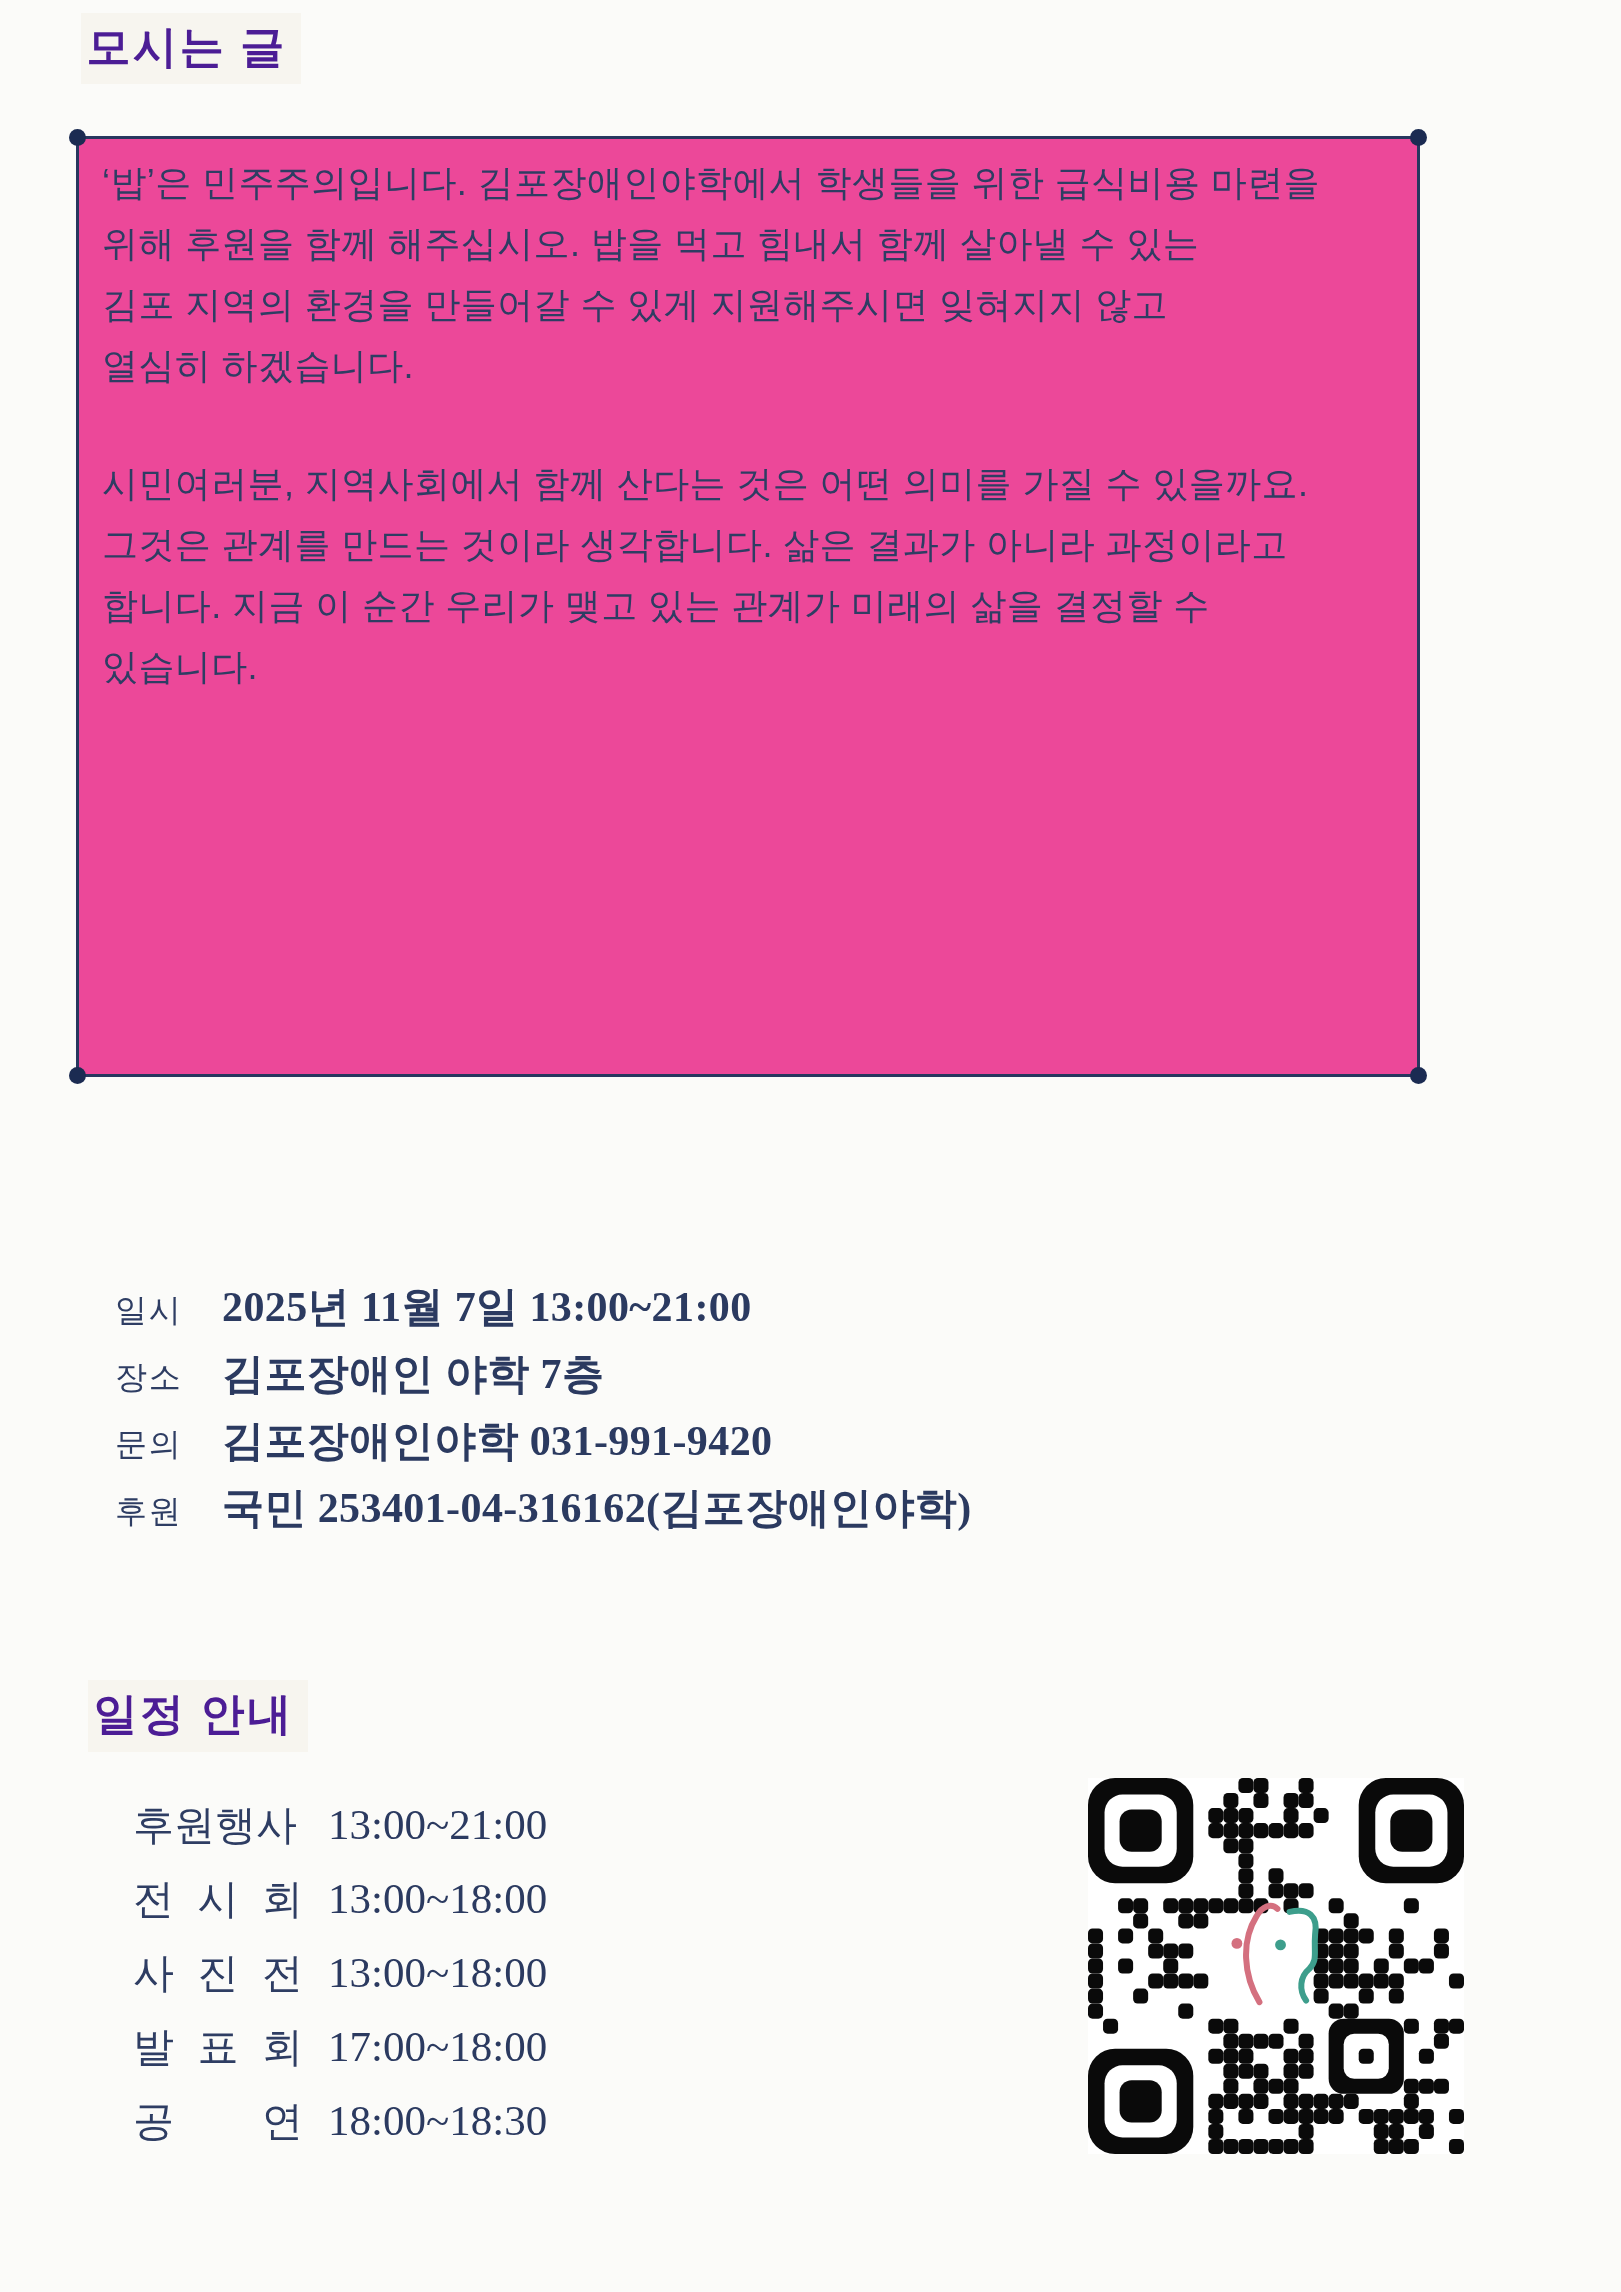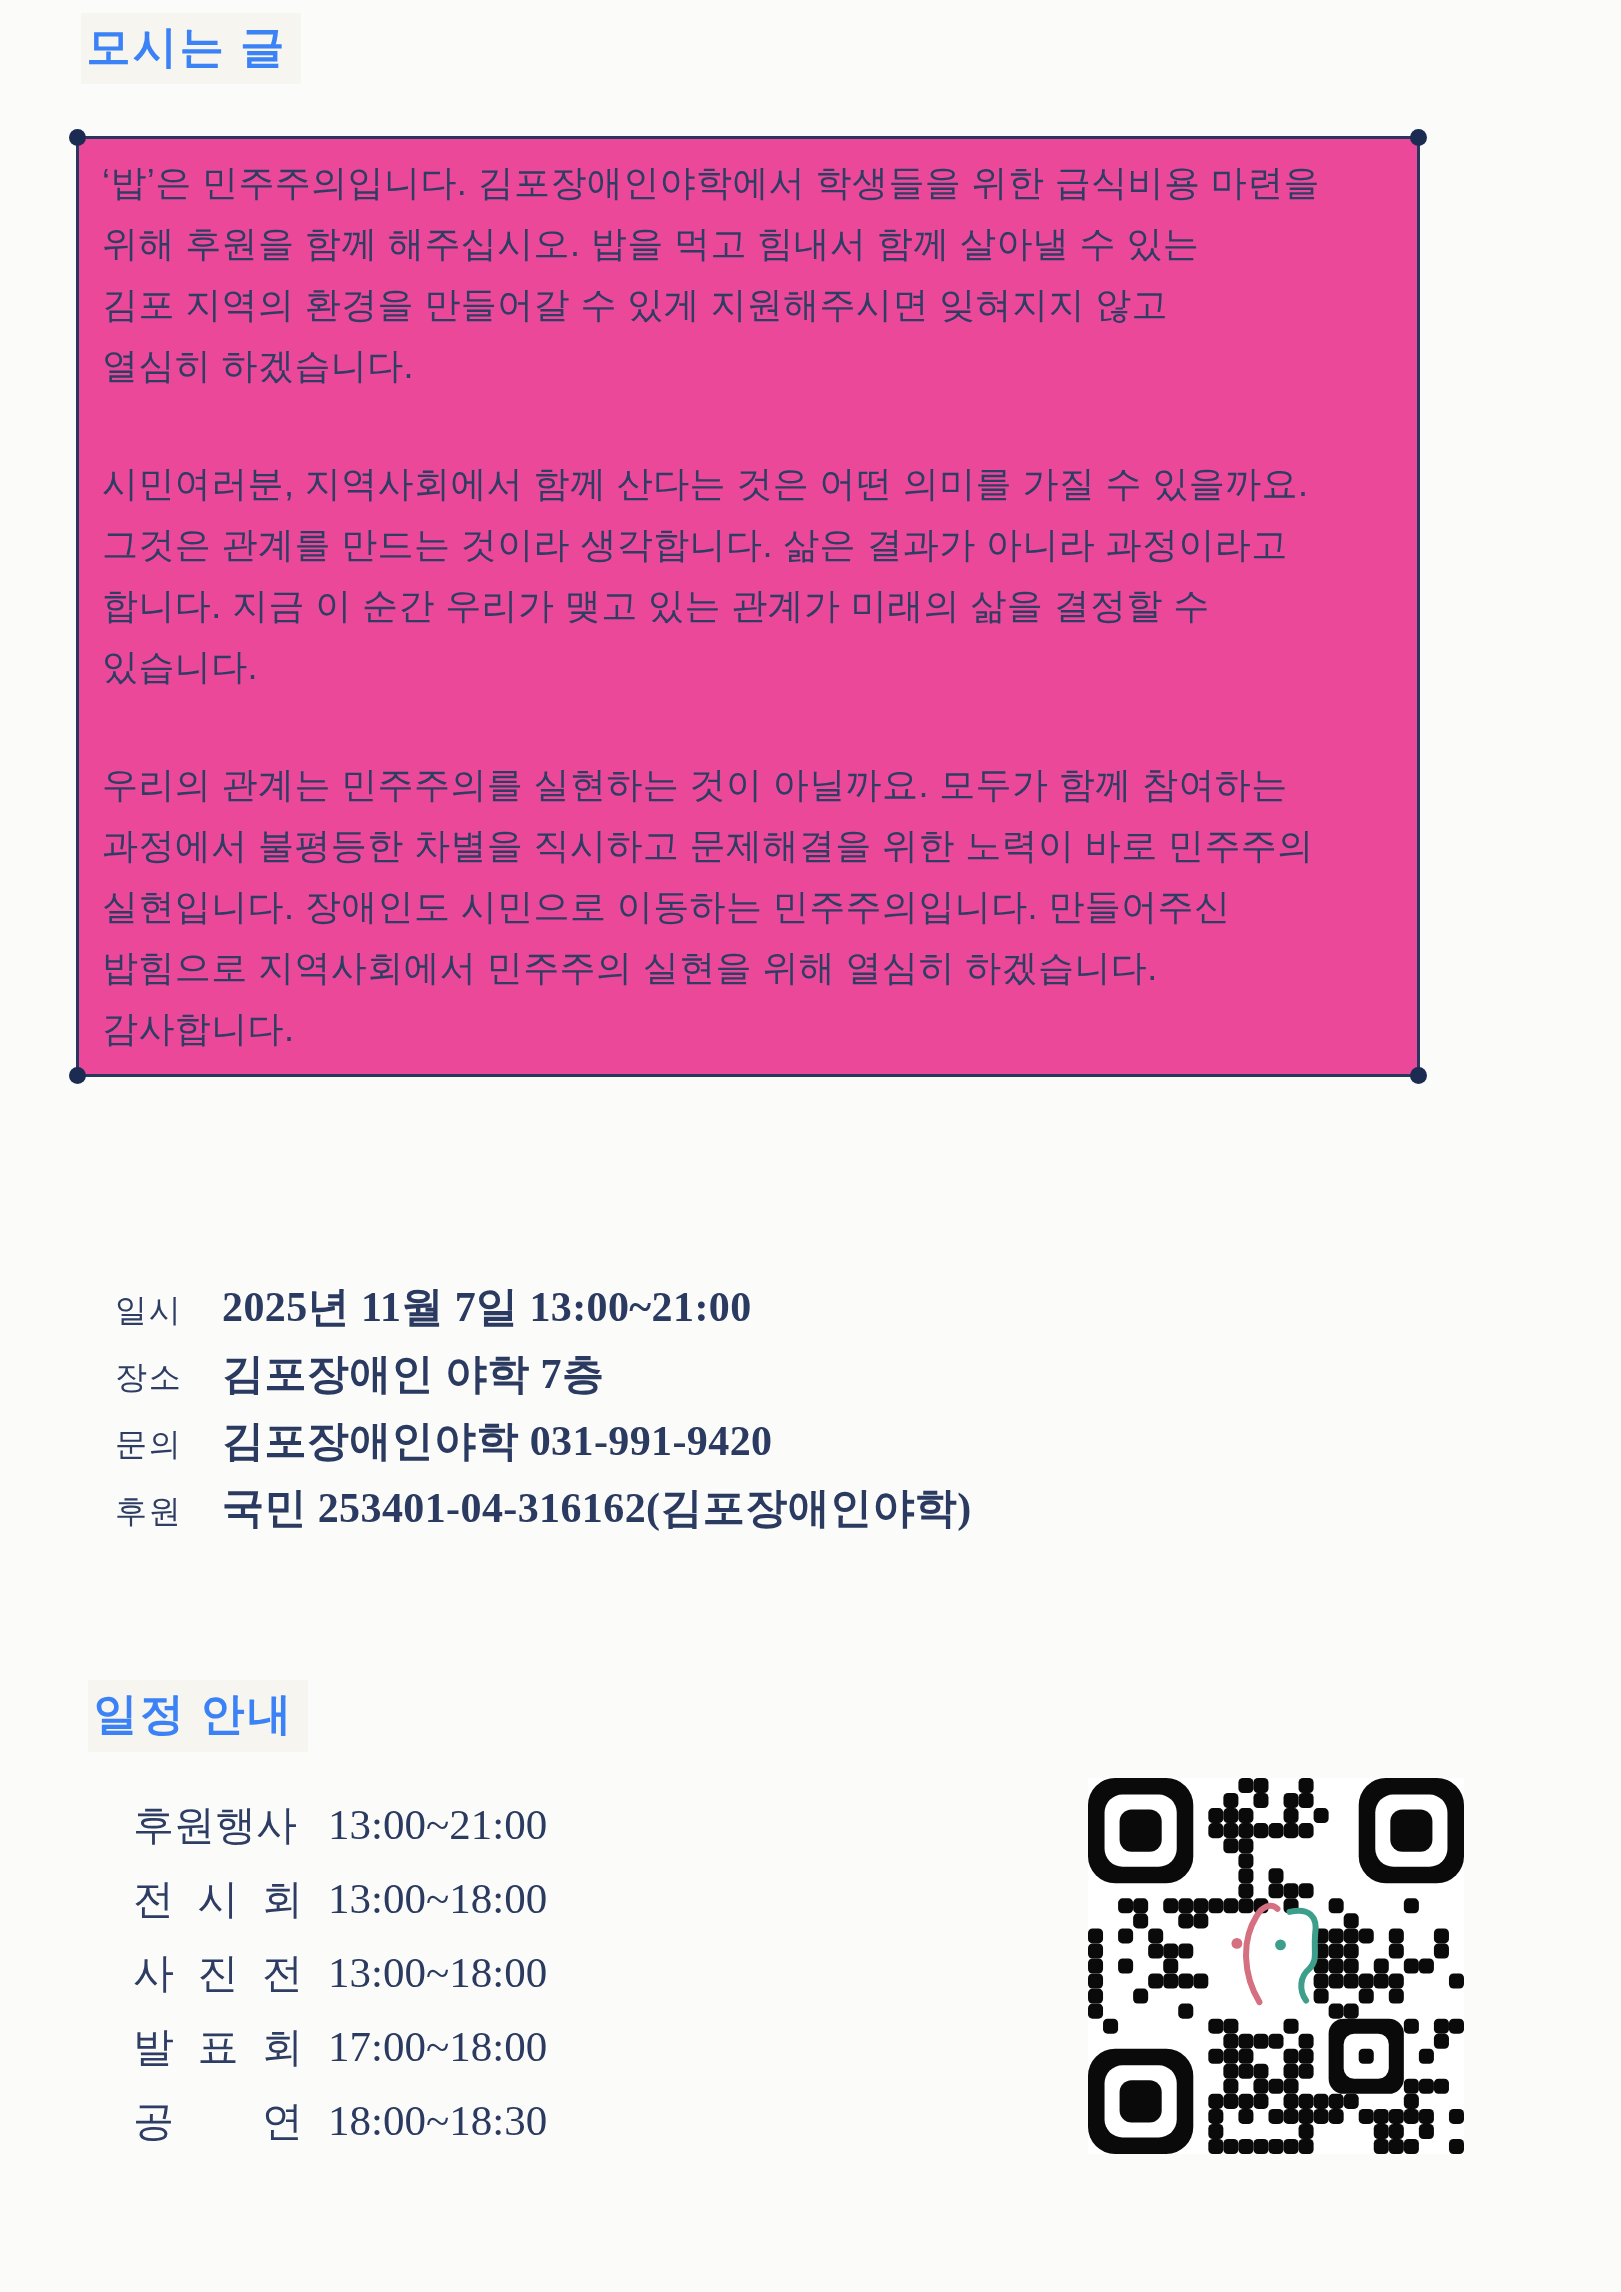--- a/index.html
+++ b/index.html
@@ -13,21 +13,21 @@
   }
   .page{position:absolute;inset:0;}
 
   
   .gold-heading{
     position:absolute;
     font-family:"Liberation Serif","DejaVu Serif",serif;
     font-weight:600;
     font-size:44px;
     letter-spacing:2.7px;
-    color:#3b82f6;
+    color:#4c1d95;
     background:rgba(244,240,231,0.55);
     padding:5.4px 14.3px 7.2px 5.4px;
     white-space:nowrap;
   }
   #invitation-title{left:81px;top:12.5px;}
   #event-title{left:88px;top:1170px;}
   #schedule-title{left:88px;top:1680px;}
 
   
   .letter-box{
@@ -111,25 +111,20 @@
     <span class="corner-dot dot-br"></span>
     <div class="letter-text">
       <p>‘밥’은 민주주의입니다. 김포장애인야학에서 학생들을 위한 급식비용 마련을
 위해 후원을 함께 해주십시오. 밥을 먹고 힘내서 함께 살아낼 수 있는
 김포 지역의 환경을 만들어갈 수 있게 지원해주시면 잊혀지지 않고
 열심히 하겠습니다.</p>
       <p>시민여러분, 지역사회에서 함께 산다는 것은 어떤 의미를 가질 수 있을까요.
 그것은 관계를 만드는 것이라 생각합니다. 삶은 결과가 아니라 과정이라고
 합니다. 지금 이 순간 우리가 맺고 있는 관계가 미래의 삶을 결정할 수
 있습니다.</p>
-      <p>우리의 관계는 민주주의를 실현하는 것이 아닐까요. 모두가 함께 참여하는
-과정에서 불평등한 차별을 직시하고 문제해결을 위한 노력이 바로 민주주의
-실현입니다. 장애인도 시민으로 이동하는 민주주의입니다. 만들어주신
-밥힘으로 지역사회에서 민주주의 실현을 위해 열심히 하겠습니다.
-감사합니다.</p>
     </div>
   </div>
 
 
   <div class="event-rows">
     <div class="event-row">
       <span class="event-label">일시</span>
       <span class="event-value">2025년 11월 7일 13:00~21:00</span>
     </div>
     <div class="event-row">

